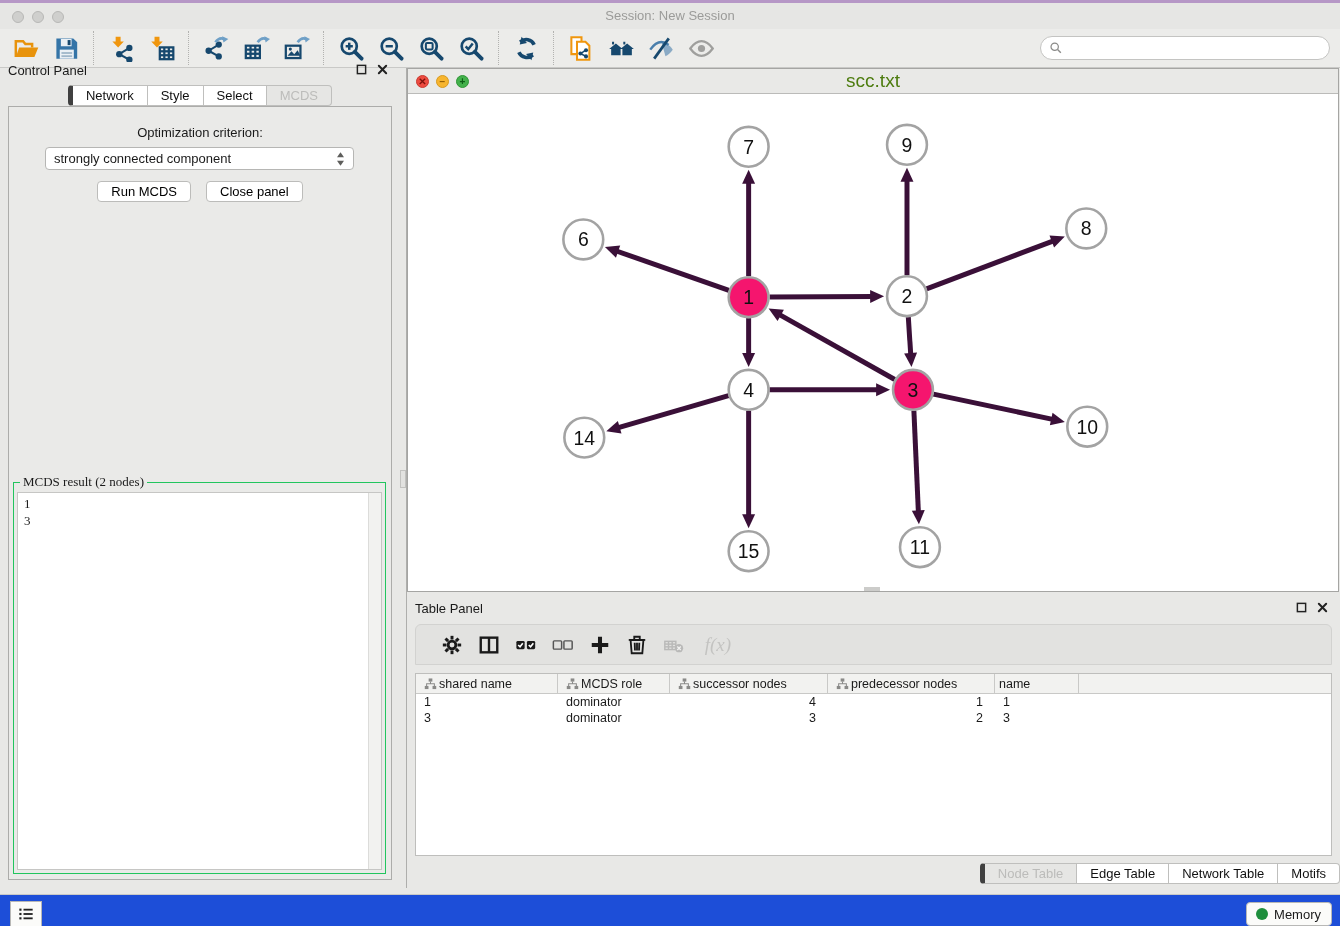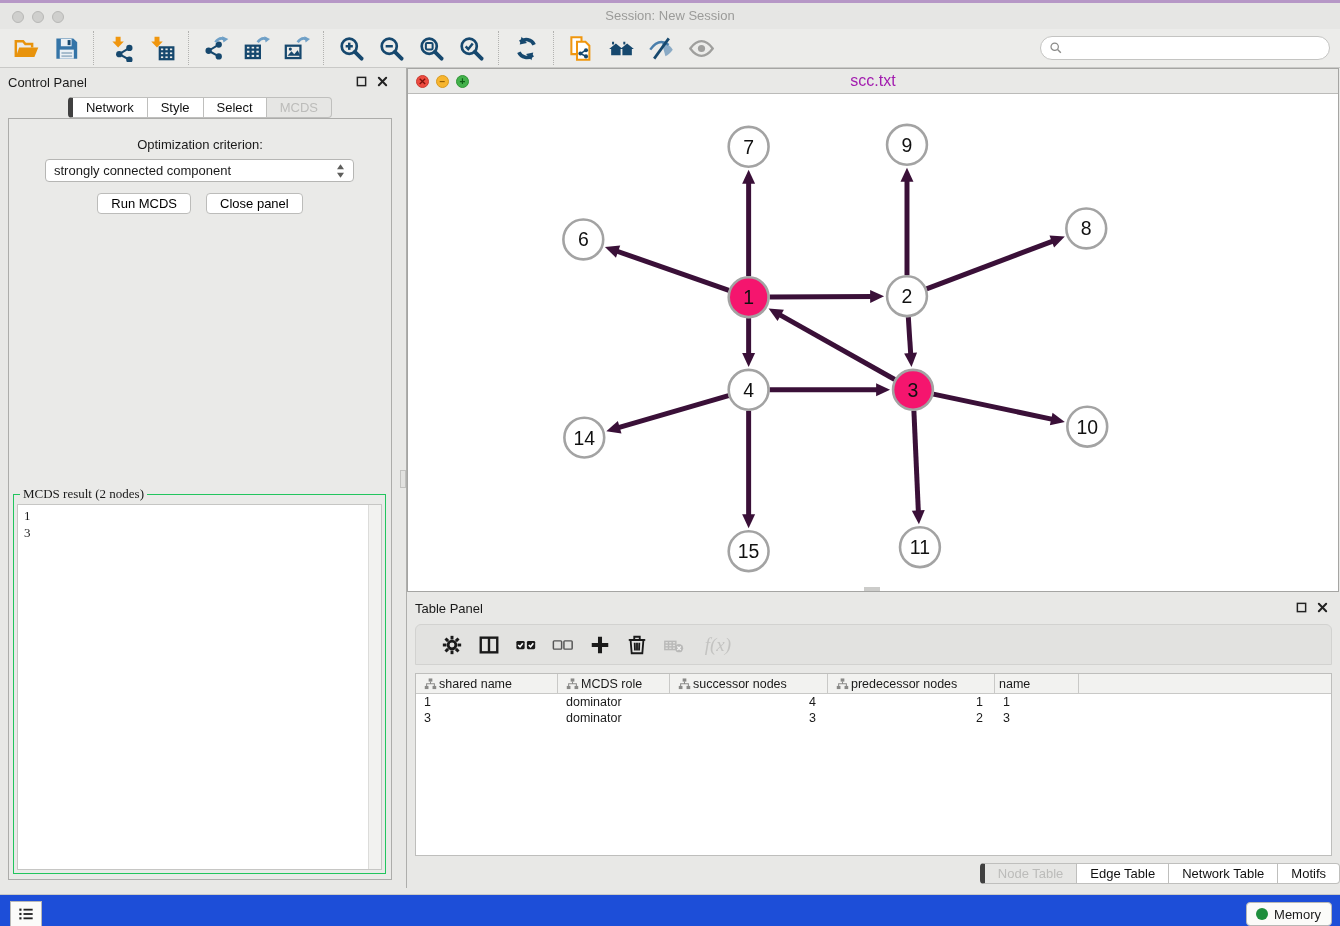--- a/index.html
+++ b/index.html
@@ -21,21 +21,21 @@
   .tb-buttons { display:flex; align-items:center; height:100%; }
   .tb-btn { width:40px; height:36px; display:flex; align-items:center; justify-content:center; }
   .tb-btn svg { width:27px; height:27px; }
   .tb-btn.disabled { opacity:.95; }
   .tb-sep { width:1px; height:34px; border-left:1px dotted #B2B2B0; margin:0 7px; }
   .tb-search { margin-left:auto; width:290px; height:24px; background:#fff;
     border:1px solid #C4C4C2; border-radius:13px; display:flex; align-items:center; padding:0 8px; }
   .tb-search svg { width:14px; height:14px; flex:0 0 auto; }
   .tb-search input { border:none; outline:none; flex:1; margin-left:5px; font-size:13px; background:transparent; font-family:"Liberation Sans",sans-serif; }
   
-  .control-panel { position:absolute; top:68px; left:0; width:400px; bottom:38px; }
+  .control-panel { position:absolute; top:56px; left:0; width:400px; bottom:38px; }
   .panel-title { font-size:13px; color:#1a1a1a; padding:7px 0 0 8px; }
   .win-btns { position:absolute; right:12px; top:8px; display:flex; gap:10px; }
   .win-btns svg { width:11px; height:11px; }
   .cp-tabs { position:absolute; top:29px; left:0; right:0; display:flex; justify-content:center; z-index:2; }
   .tab { height:21px; line-height:20px; padding:0 13px; background:#fff; border:1px solid #BFBFBD;
     border-left:none; font-size:13px; color:#111; cursor:default; }
   .tab:first-child { border-left:5px solid #404040; border-radius:4px 0 0 4px; }
   .tab:last-child { border-radius:0 4px 4px 0; }
   .tab.selected { background:#E6E6E4; color:#BCBCBA; }
   .cp-body { position:absolute; top:50px; left:8px; right:8px; bottom:8px;
@@ -58,21 +58,21 @@
   .v-grip { position:absolute; left:0; top:402px; width:6px; height:18px; background:#E2E2E0; border:1px solid #C2C2C0; }
   
   .net-window { position:absolute; left:407px; top:68px; right:1px; height:524px;
     border:1px solid #A5A5A3; background:#fff; }
   .net-titlebar { height:25px; background:#E9E9E7; border-bottom:1px solid #BBBBB9; position:relative; }
   .light { position:absolute; top:6px; width:13px; height:13px; border-radius:50%;
     text-align:center; line-height:12px; font-size:10px; font-weight:bold; }
   .light.red { background:#ED4B40; border:1px solid #C93A31; color:#7E120C; }
   .light.yellow { background:#F7B52E; border:1px solid #D89A1E; color:#935E04; }
   .light.green { background:#43B14B; border:1px solid #2F9636; color:#0E5E16; }
-  .net-title { text-align:center; font-size:16px; line-height:24px; color:#a21caf; }
+  .net-title { text-align:center; font-size:19px; line-height:24px; color:#4d7c0f; }
   .net-canvas { position:absolute; top:26px; left:0; right:0; bottom:0; background:#fff; }
   .net-canvas svg { width:100%; height:100%; display:block; }
   .h-grip { position:absolute; bottom:0; left:456px; width:16px; height:4px; background:#CCCCCA; }
   
   .table-panel { position:absolute; left:407px; top:594px; right:0; bottom:38px; }
   .tp-toolbar { position:absolute; top:30px; left:8px; right:8px; height:41px; background:#E2E2E0;
     border:1px solid #D2D2D0; border-radius:6px 6px 0 0; display:flex; align-items:center; padding:0 10px; }
   .tb2-btn { width:37px; height:33px; display:flex; align-items:center; justify-content:flex-end; }
   .tb2-btn svg { width:22px; height:22px; }
   .tb2-btn.disabled { opacity:.55; }

